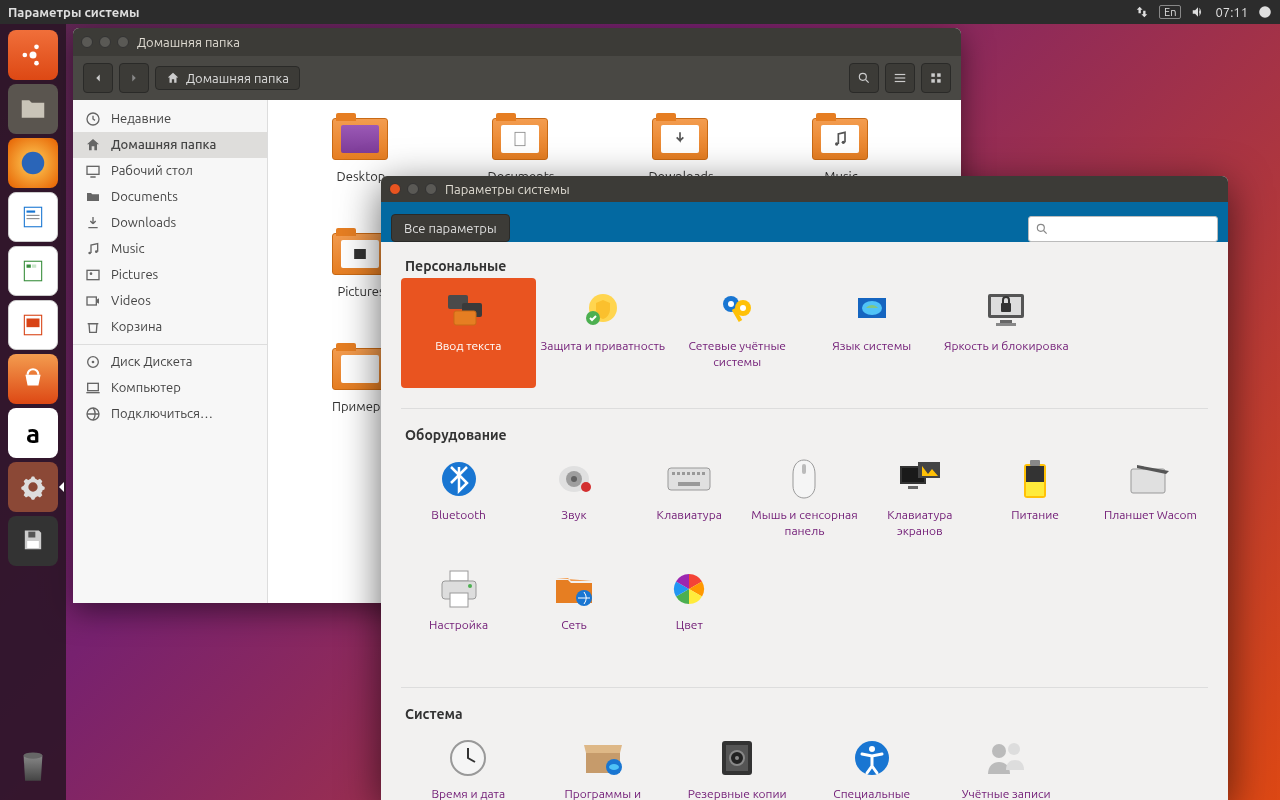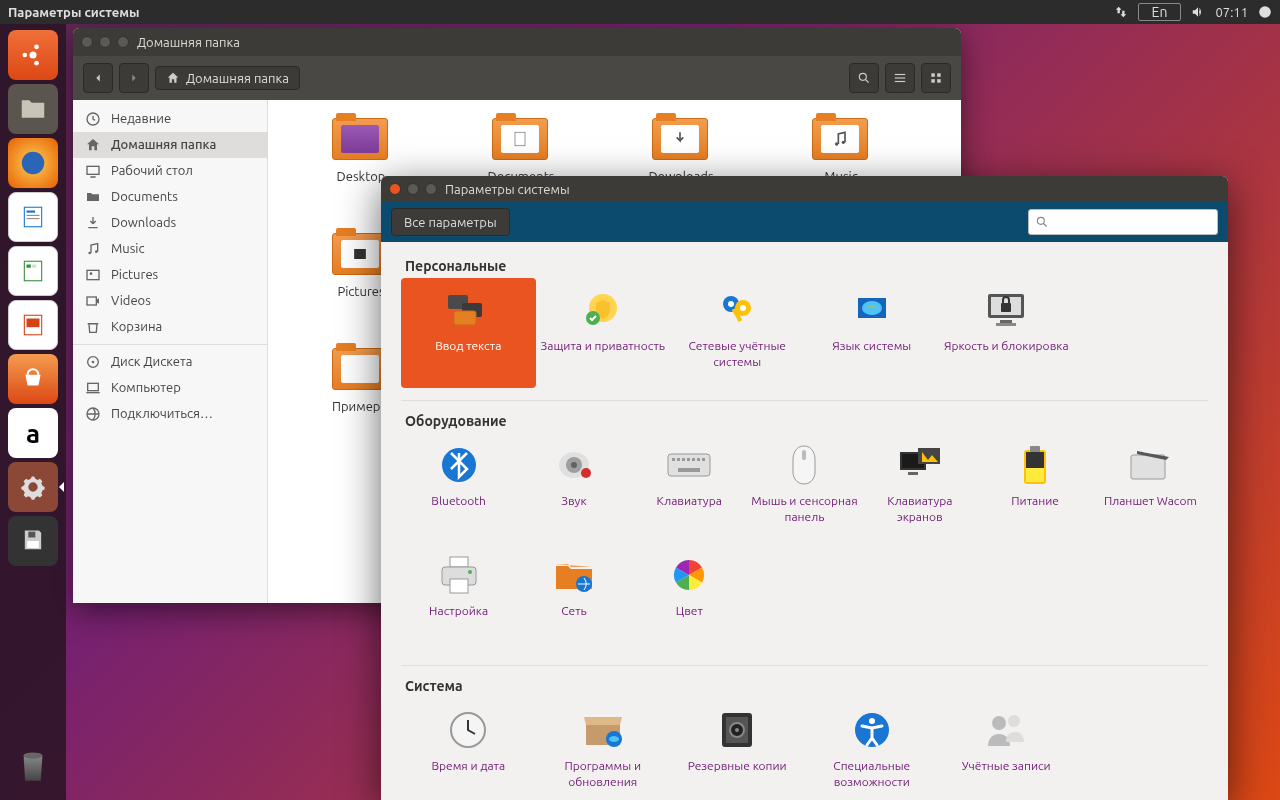--- a/index.html
+++ b/index.html
@@ -32,26 +32,26 @@
 .sb-item.active { background: #dedddb; font-weight: 500; }
 .sb-item svg { width: 16px; height: 16px; fill: #666; flex-shrink: 0; }
 .files-content { flex: 1; background: #fff; padding: 18px; display: grid; grid-template-columns: repeat(4, 150px); grid-auto-rows: 105px; gap: 10px 10px; align-content: start; }
 .folder-item { display: flex; flex-direction: column; align-items: center; font-size: 13px; color: #333; text-align: center; }
 .folder-icon { width: 58px; height: 48px; margin-bottom: 3px; }
 
 
 .settings-window { position: absolute; top: 176px; left: 381px; width: 847px; height: 624px; background: #f2f1f0; border-radius: 6px 6px 0 0; box-shadow: 0 10px 40px rgba(0,0,0,0.6); overflow: hidden; z-index: 20; }
 .settings-titlebar { height: 26px; background: #3c3b37; color: #dfdbd2; display: flex; align-items: center; padding: 0 8px; font-size: 13px; gap: 8px; }
 .win-btn.close { background: #e95420; }
-.settings-toolbar { height: 40px; background: #0c4a6e; display: flex; align-items: center; padding: 0 10px; gap: 10px; }
+.settings-toolbar { height: 40px; background: #0369a1; display: flex; align-items: flex-end; padding: 0 10px; gap: 10px; }
 .all-params { background: #3c3b37; border: 1px solid #2a2a28; color: #ddd; padding: 6px 12px; border-radius: 4px; font-size: 13px; }
 .search-box { margin-left: auto; width: 190px; height: 26px; background: #fff; border: 1px solid #bbb; border-radius: 3px; display: flex; align-items: center; padding: 0 6px; }
 .settings-body { padding: 8px 20px; overflow-y: auto; height: calc(100% - 66px); }
 .section-title { font-weight: bold; font-size: 14px; color: #333; margin: 8px 0 4px 4px; }
-.section-grid { display: grid; grid-template-columns: repeat(7, 1fr); border-bottom: 1px solid #ddd; padding-bottom: 12px; margin-bottom: 12px; }
+.section-grid { display: grid; grid-template-columns: repeat(7, 1fr); border-bottom: 1px solid #ddd; padding-bottom: 20px; margin-bottom: 18px; }
 .settings-item { display: flex; flex-direction: column; align-items: center; padding: 8px 4px; font-size: 12px; text-align: center; color: #701a75; border-radius: 4px; line-height: 1.3; min-height: 110px; }
 .settings-item.selected { background: #e95420; color: #fff; }
 .settings-item .icon-box { width: 48px; height: 48px; margin-bottom: 4px; display: flex; align-items: center; justify-content: center; }
 
 
 .fld { width: 56px; height: 42px; background: linear-gradient(#f39c4f, #e67e22); border-radius: 3px; position: relative; border: 1px solid #c96a15; }
 .fld::before { content: ''; position: absolute; top: -6px; left: 3px; width: 20px; height: 8px; background: #e67e22; border-radius: 2px 2px 0 0; }
 .fld .inner { position: absolute; top: 6px; left: 8px; right: 8px; bottom: 6px; background: #fff; border-radius: 2px; display: flex; align-items: center; justify-content: center; }
 .fld.purple .inner { background: linear-gradient(#9b59b6, #7d3c98); }
 </style>
@@ -59,21 +59,21 @@
 <body>
 
 <div class="top-panel">
   <span class="title">Параметры системы</span>
   <span class="spacer"></span>
   <span class="ind">
       <svg width="14" height="14" viewBox="0 0 24 24">
         <path d="M8 3l-5 5h3v6h4V8h3L8 3zm8 18l5-5h-3v-6h-4v6h-3l5 5z"></path>
       </svg>
     </span>
-  <span class="ind" style="border:1px solid #888;padding:0 13px;border-radius:2px;font-size:14px;">En</span>
+  <span class="ind" style="border:1px solid #888;padding:0 4px;border-radius:2px;font-size:11px;">En</span>
   <span class="ind">
       <svg width="14" height="14" viewBox="0 0 24 24">
         <path d="M3 9v6h4l5 5V4L7 9H3zm13 3a4 4 0 00-2-3.5v7A4 4 0 0016 12zm-2-7v2a7 7 0 010 10v2a9 9 0 000-14z"></path>
       </svg>
     </span>
   <span class="ind">07:11</span>
   <span class="ind">
       <svg width="14" height="14" viewBox="0 0 24 24">
         <path d="M12 2a10 10 0 100 20 10 10 0 000-20zm1 5h-2v5l4 2 .8-1.5L13 11V7z"></path>
       </svg>

